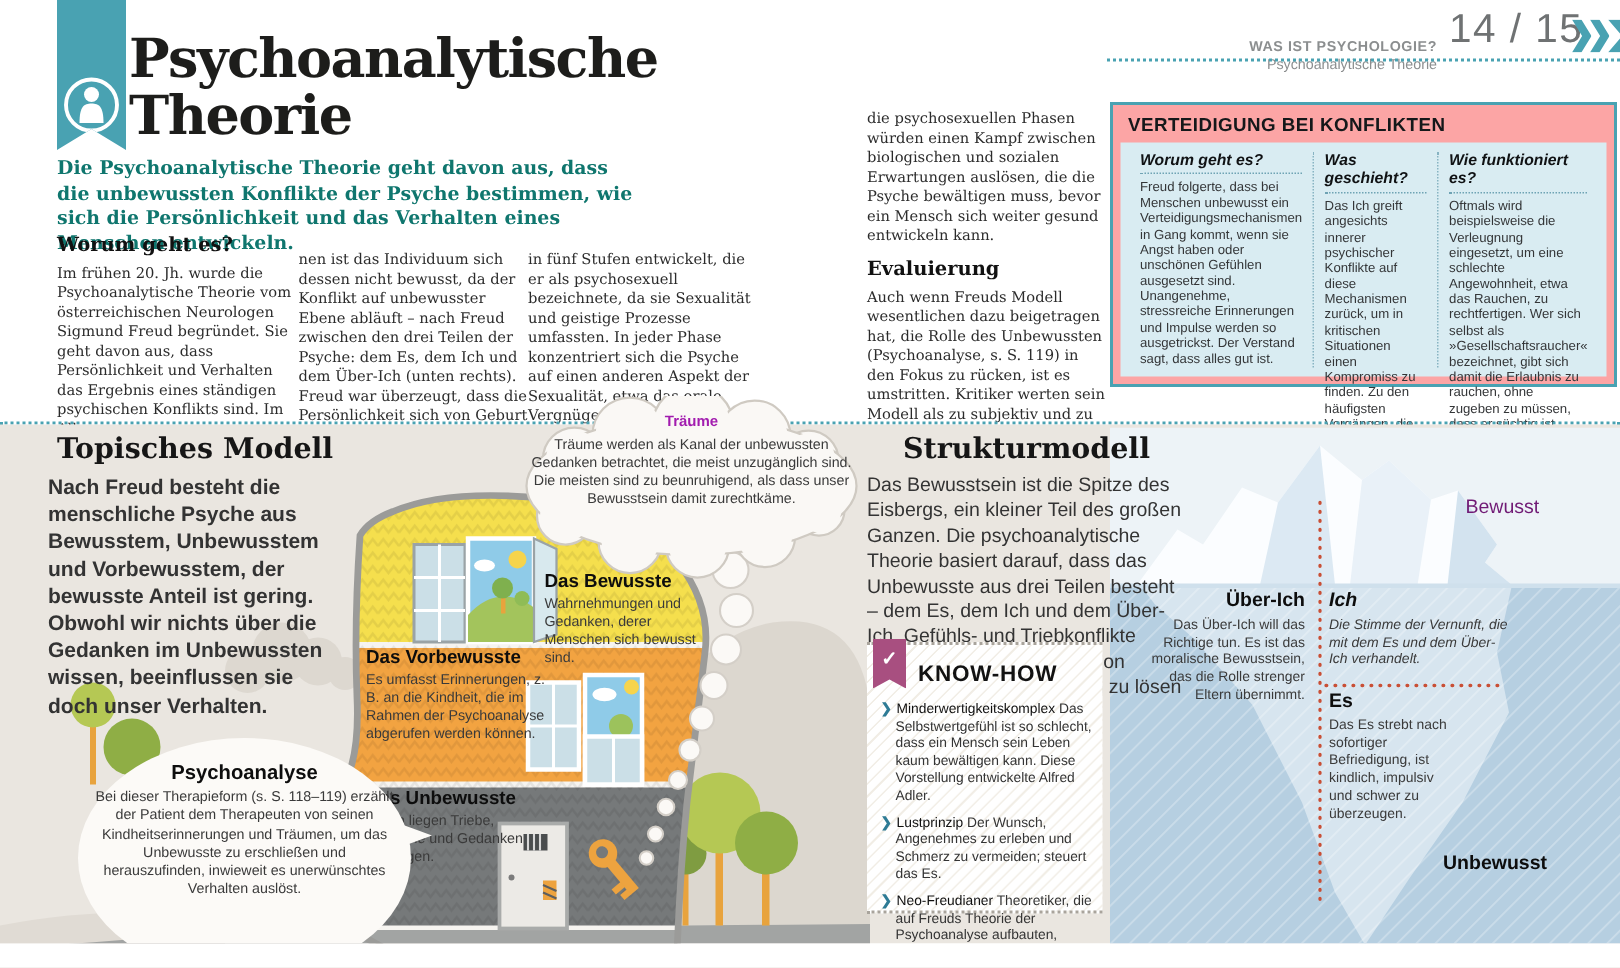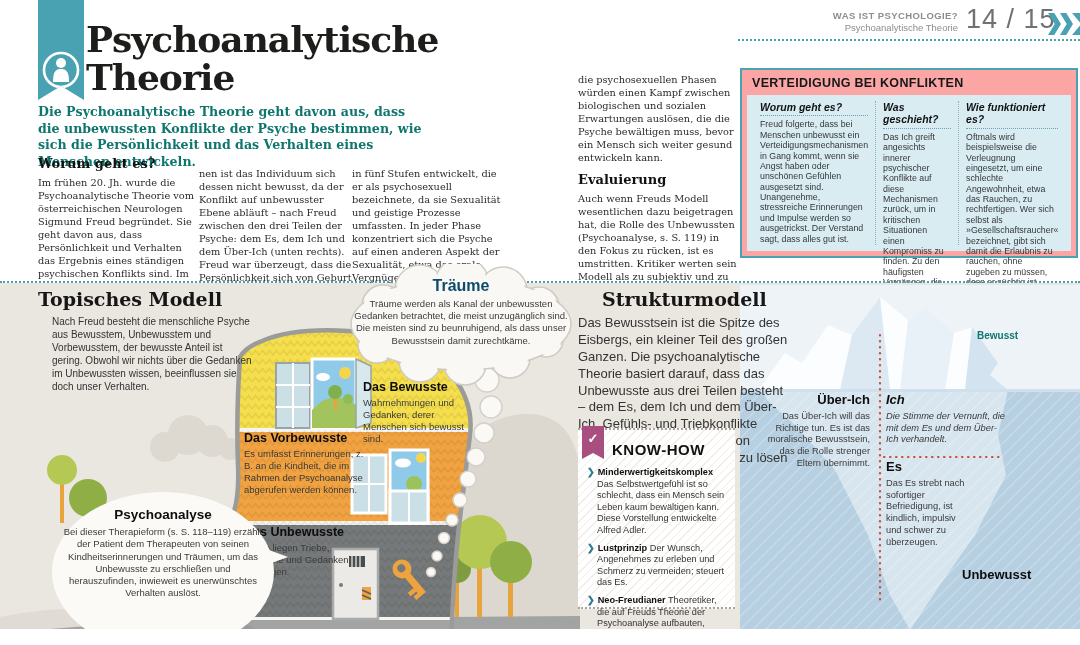--- a/index.html
+++ b/index.html
@@ -8,21 +8,21 @@
   .abs{position:absolute;}
 
   
   .bookmark{left:38px;top:0;width:46px;height:100px;background:#49A2B2;
             clip-path:polygon(0 0,100% 0,100% 100%,50% 86%,0 100%);}
   .bookmark svg{position:absolute;left:3px;top:48px;}
   .title{left:86px;top:20px;font-family:"DejaVu Serif",serif;font-weight:800;
          font-size:36px;line-height:1.06;letter-spacing:-1px;color:#1d1d1b;}
   .standfirst{left:38px;top:104px;width:392px;font-family:"DejaVu Serif",serif;
               font-weight:bold;font-size:12.6px;line-height:1.32;color:#0f766e;}
-  .kicker{left:760px;top:10px;width:198px;text-align:right;color:#8b8e8f;line-height:1.25;}
+  .kicker{left:760px;top:26px;width:198px;text-align:right;color:#8b8e8f;line-height:1.25;}
   .kicker .l1{font-weight:bold;font-size:9.5px;letter-spacing:.4px;}
   .kicker .l2{font-size:9.5px;}
   .pagenum{left:966px;top:4px;font-size:27px;color:#6f7273;letter-spacing:1px;font-family:"Liberation Sans",sans-serif;}
   .chevrons{left:1048px;top:13px;height:22px;}
   .chev{position:absolute;top:0;width:13px;height:22px;background:#49A2B2;
         clip-path:polygon(0 0,48% 0,100% 50%,48% 100%,0 100%,52% 50%);}
   .chev.c1{left:0;} .chev.c2{left:12px;} .chev.c3{left:24px;width:18px;clip-path:polygon(0 0,100% 0,100% 100%,0 100%,52% 50%);}
   .dotline{border-top:2px dotted #49A2B2;height:0;}
   .hdr-dots{left:738px;top:39px;width:342px;}
   .mid-dots{left:0px;top:281px;width:1080px;}
@@ -42,60 +42,60 @@
   .defbody{position:absolute;left:5px;right:5px;top:25px;bottom:5px;background:#d9ecf2;display:flex;padding:6px 6px;box-sizing:border-box;}
   .defcol{flex:1;padding:0 7px;font-size:8.8px;line-height:1.18;color:#343638;}
   .defcol + .defcol{border-left:1px dotted #87b3c2;}
   .defcol h4{margin:0 0 3px 0;font-size:10.5px;font-style:italic;color:#101214;
              border-bottom:1px dotted #6fa3b4;padding-bottom:2px;}
 
   
   .bottom{left:0;top:283px;width:1080px;height:362px;background:#eae6e0;}
   .secHead{font-family:"DejaVu Serif",serif;font-weight:800;font-size:19px;color:#161616;}
   .topicalH{left:38px;top:288px;}
-  .topicalT{left:52px;top:315px;width:200px;font-size:10px;line-height:1.3;color:#333;}
+  .topicalT{left:32px;top:315px;width:200px;font-size:14px;line-height:1.3;color:#333;font-weight:bold;}
   .structH{left:578px;top:288px;margin-left:24px;}
   .structT{left:578px;top:315px;width:214px;font-size:13px;line-height:1.3;color:#333;}
 
   .labelBlk h5{margin:0 0 2px 0;font-size:12.5px;color:#0d0d0d;}
   .labelBlk{font-size:9.5px;line-height:1.28;color:#3a3a3a;}
   .lbl-bew{left:363px;top:379px;width:112px;}
   .lbl-vor{left:244px;top:430px;width:122px;}
   .lbl-unb{left:244px;top:524px;width:118px;}
 
   
   .dreamTxt{left:352px;top:276px;width:218px;text-align:center;font-size:9.5px;line-height:1.27;color:#3a3a3a;}
-  .dreamTxt h5{margin:0 0 2px 0;font-size:16px;color:#0c4a6e;text-align:center;}
+  .dreamTxt h5{margin:0 0 2px 0;font-size:10px;color:#a21caf;text-align:center;}
   .bubble{left:52px;top:492px;width:222px;height:160px;background:#fcfaf7;border-radius:50%;}
   .bubbleTail{left:258px;top:546px;width:0;height:0;border-top:11px solid transparent;
               border-bottom:11px solid transparent;border-left:30px solid #fcfaf7;}
   .bubbleTxt{left:62px;top:506px;width:202px;text-align:center;font-size:9.5px;line-height:1.28;color:#3a3a3a;}
   .bubbleTxt h5{margin:0 0 3px 0;font-size:13.5px;color:#0d0d0d;}
 
   
-  .ice-bewusst{left:977px;top:330px;font-size:10px;font-weight:bold;color:#0f766e;}
+  .ice-bewusst{left:977px;top:330px;font-size:13px;font-weight:normal;color:#701a75;}
   .ice-unbewusst{left:962px;top:567px;font-size:13px;font-weight:bold;color:#0d0d0d;}
   .ice-ueberich{left:766px;top:392px;width:104px;text-align:right;}
   .ice-ich{left:886px;top:392px;width:120px;font-style:italic;}
   .ice-es{left:886px;top:459px;width:86px;}
   .iceBlk{font-size:9.3px;line-height:1.28;color:#3a3a3a;}
   .iceBlk h5{margin:0 0 2px 0;font-size:13px;color:#0d0d0d;}
 
   
   .khbox{left:578px;top:428px;width:157px;height:181px;box-sizing:border-box;
          background:repeating-linear-gradient(135deg,#ffffff 0 5px,#f1ede5 5px 6px);
          border-top:2px dotted #a9a49c;border-bottom:2px dotted #a9a49c;}
   .khribbon{position:absolute;left:4px;top:-4px;width:22px;height:33px;background:#a84f80;
             clip-path:polygon(0 0,100% 0,100% 100%,50% 82%,0 100%);color:#fff;
             font-size:13px;font-weight:bold;text-align:center;line-height:26px;}
   .khtitle{position:absolute;left:34px;top:11px;font-size:15px;font-weight:800;letter-spacing:.5px;color:#121212;}
   .khitems{position:absolute;left:9px;top:37px;width:141px;}
   .khitem{font-size:9.2px;line-height:1.26;color:#343434;margin-bottom:6px;padding-left:10px;text-indent:-10px;}
   .khitem .bul{color:#2e7b95;font-weight:bold;margin-right:3px;}
-  .khitem .term{font-weight:bold;color:#101010;text-align:center;}
+  .khitem .term{font-weight:normal;color:#101010;text-align:center;}
 </style>
 </head>
 <body>
 
 <div id="page">
 
   <div class="abs bookmark">
     <svg width="40" height="44" viewBox="0 0 40 44">
       <circle cx="20" cy="22" r="17" fill="none" stroke="#ffffff" stroke-width="2.6"></circle>
       <circle cx="20" cy="15" r="5" fill="#ffffff"></circle>

